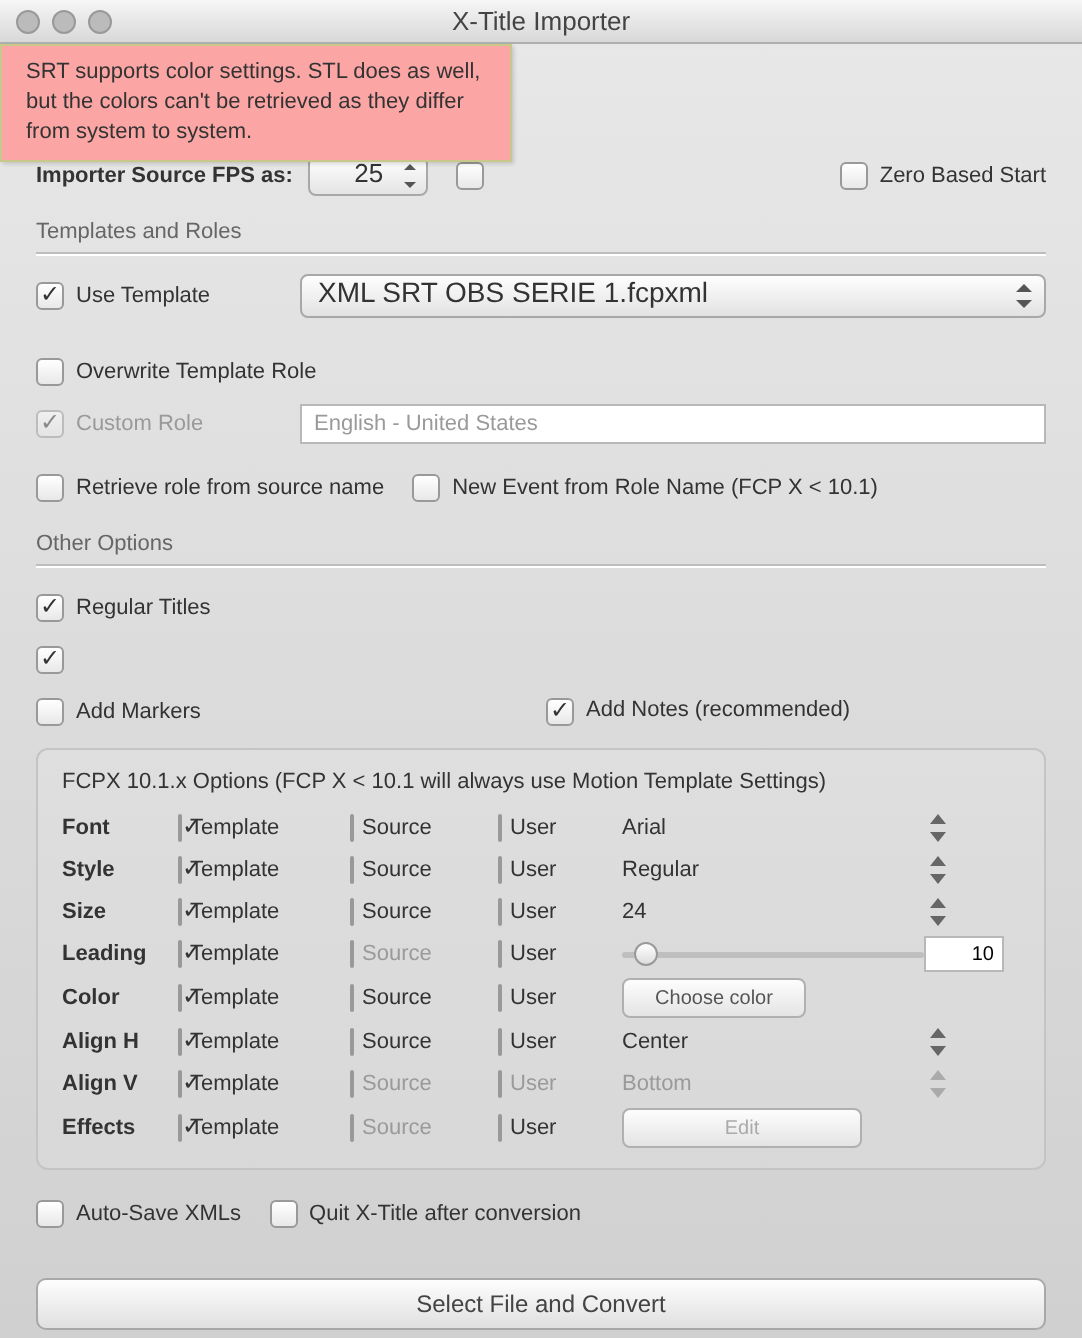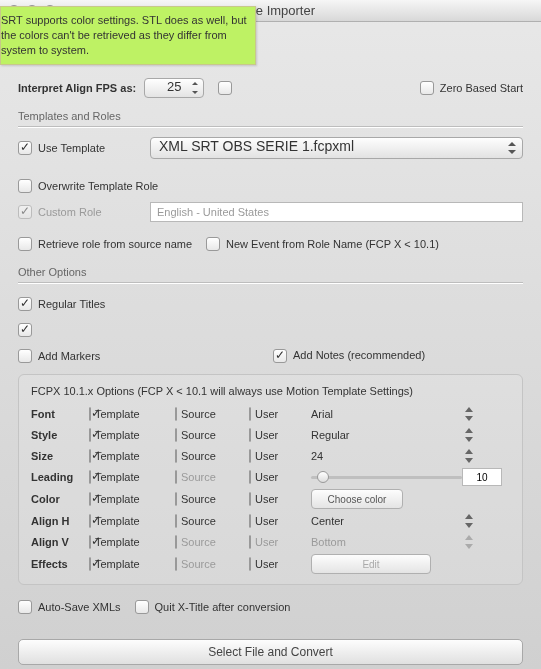--- a/index.html
+++ b/index.html
@@ -1,40 +1,40 @@
 <!DOCTYPE html>
 <html><head>
 <meta charset="utf-8">
 <style>
 *{box-sizing:border-box;margin:0;padding:0}
 body{width:541px;height:669px;font-family:"Lucida Grande","Helvetica Neue",Arial,sans-serif;font-size:11px;color:#333;background:linear-gradient(#e8e8e8,#d0d0d0);overflow:hidden}
 .titlebar{height:22px;background:linear-gradient(#f6f6f6,#d8d8d8);border-bottom:1px solid #b0b0b0;text-align:center;line-height:22px;font-size:13px;color:#444;position:relative}
 .traffic{position:absolute;left:8px;top:5px;display:flex;gap:6px}
 .traffic span{width:12px;height:12px;border-radius:50%;background:#bbb;border:1px solid #999}
-.tooltip{position:absolute;top:6px;left:0;width:256px;background:#bef264;border:1px solid #c8c88a;padding:6px 0;font-size:11px;line-height:1.35;z-index:5;box-shadow:1px 1px 2px rgba(0,0,0,.15)}
+.tooltip{position:absolute;top:22px;left:0;width:256px;background:#fca5a5;border:1px solid #c8c88a;padding:6px 12px;font-size:11px;line-height:1.35;z-index:5;box-shadow:1px 1px 2px rgba(0,0,0,.15)}
 .pane{padding:12px 18px 10px}
 .row{display:flex;align-items:center;min-height:24px;margin:2px 0}
 .bold{font-weight:bold}
 .chk{width:14px;height:14px;border:1px solid #999;border-radius:3px;background:linear-gradient(#fff,#e8e8e8);margin-right:6px;flex:0 0 14px;position:relative}
 .chk.on::after{content:"✓";position:absolute;left:1px;top:-2px;font-size:12px;color:#333}
 .sect{color:#666;margin:10px 0 4px}
 hr{border:0;border-top:1px solid #bdbdbd;border-bottom:1px solid #fff;margin:2px 0 8px}
 .select{height:22px;background:linear-gradient(#fefefe,#e2e2e2);border:1px solid #a8a8a8;border-radius:4px;display:flex;padding:0 18px 0 8px;position:relative;font-size:14px;color:#333}
 .select.dis{color:#9a9a9a}
 .select::after{content:"";position:absolute;right:6px;top:4px;width:0;height:0;border-left:4px solid transparent;border-right:4px solid transparent;border-bottom:4px solid #555}
 .select::before{content:"";position:absolute;right:6px;bottom:4px;width:0;height:0;border-left:4px solid transparent;border-right:4px solid transparent;border-top:4px solid #555}
 .field{height:20px;background:#fff;border:1px solid #b8b8b8;border-radius:0;padding:2px 6px;font-size:11px;color:#9a9a9a;flex:1}
 .inner{border:1px solid #c4c4c4;border-radius:6px;padding:10px 12px;background:rgba(255,255,255,.12);margin-top:6px}
 .grid{display:grid;grid-template-columns:58px 86px 74px 62px 1fr 48px;row-gap:3px;align-items:center;font-size:11px}
 .og{color:#333}
 .og.dis{color:#9a9a9a}
 .og .chk{margin-right:4px}
 .btn{height:20px;background:linear-gradient(#fdfdfd,#e4e4e4);border:1px solid #b0b0b0;border-radius:4px;font-size:10px;display:flex;align-items:center;justify-content:center;color:#555}
 .btn.dis{color:#aaa}
-.valbox{height:18px;background:#fff;border:1px solid #b8b8b8;font-size:10px;text-align:center;padding:1px 4px;width:40px}
+.valbox{height:18px;background:#fff;border:1px solid #b8b8b8;font-size:10px;text-align:right;padding:1px 4px;width:40px}
 .slider{height:16px;position:relative;flex:1}
 .slider::before{content:"";position:absolute;left:0;right:0;top:7px;height:3px;background:#bfbfbf;border-radius:2px}
 .slider .thumb{position:absolute;left:6px;top:2px;width:12px;height:12px;border-radius:50%;background:linear-gradient(#fff,#ddd);border:1px solid #999}
 .bigbtn{height:26px;background:linear-gradient(#fdfdfd,#e0e0e0);border:1px solid #a8a8a8;border-radius:5px;display:flex;align-items:center;justify-content:center;font-size:12px;color:#444;margin:8px 18px}
 .spacer{flex:1}
 .small-sel{width:60px;height:20px;background:linear-gradient(#fff,#e4e4e4);border:1px solid #a8a8a8;border-radius:4px;position:relative;display:flex;align-items:flex-start;justify-content:center;font-size:13px;margin-right:14px}
 .small-sel::after{content:"";position:absolute;right:5px;top:3px;width:0;height:0;border-left:3px solid transparent;border-right:3px solid transparent;border-bottom:3px solid #555}
 .small-sel::before{content:"";position:absolute;right:5px;bottom:3px;width:0;height:0;border-left:3px solid transparent;border-right:3px solid transparent;border-top:3px solid #555}
 .valcombo{display:flex;align-items:center;gap:2px}
 .stepper{width:14px;height:18px;position:relative}
@@ -53,21 +53,21 @@
   <span>X-Title Importer</span>
 </div>
 
 <div class="tooltip">SRT supports color settings. STL does as well, but the colors can't be retrieved as they differ from system to system.</div>
 
 <div class="pane">
 
   <div style="height:40px"></div>
 
   <div class="row">
-    <span class="bold" style="margin-right:8px">Interpret Align FPS as:</span>
+    <span class="bold" style="margin-right:8px">Importer Source FPS as:</span>
     <div class="small-sel">
         <span>25</span>
       </div>
     <div class="chk"></div>
     <span style="color:#bdbdbd">&nbsp;</span>
     <span class="spacer"></span>
     <div class="chk"></div>
     <span>Zero Based Start</span>
   </div>
 

